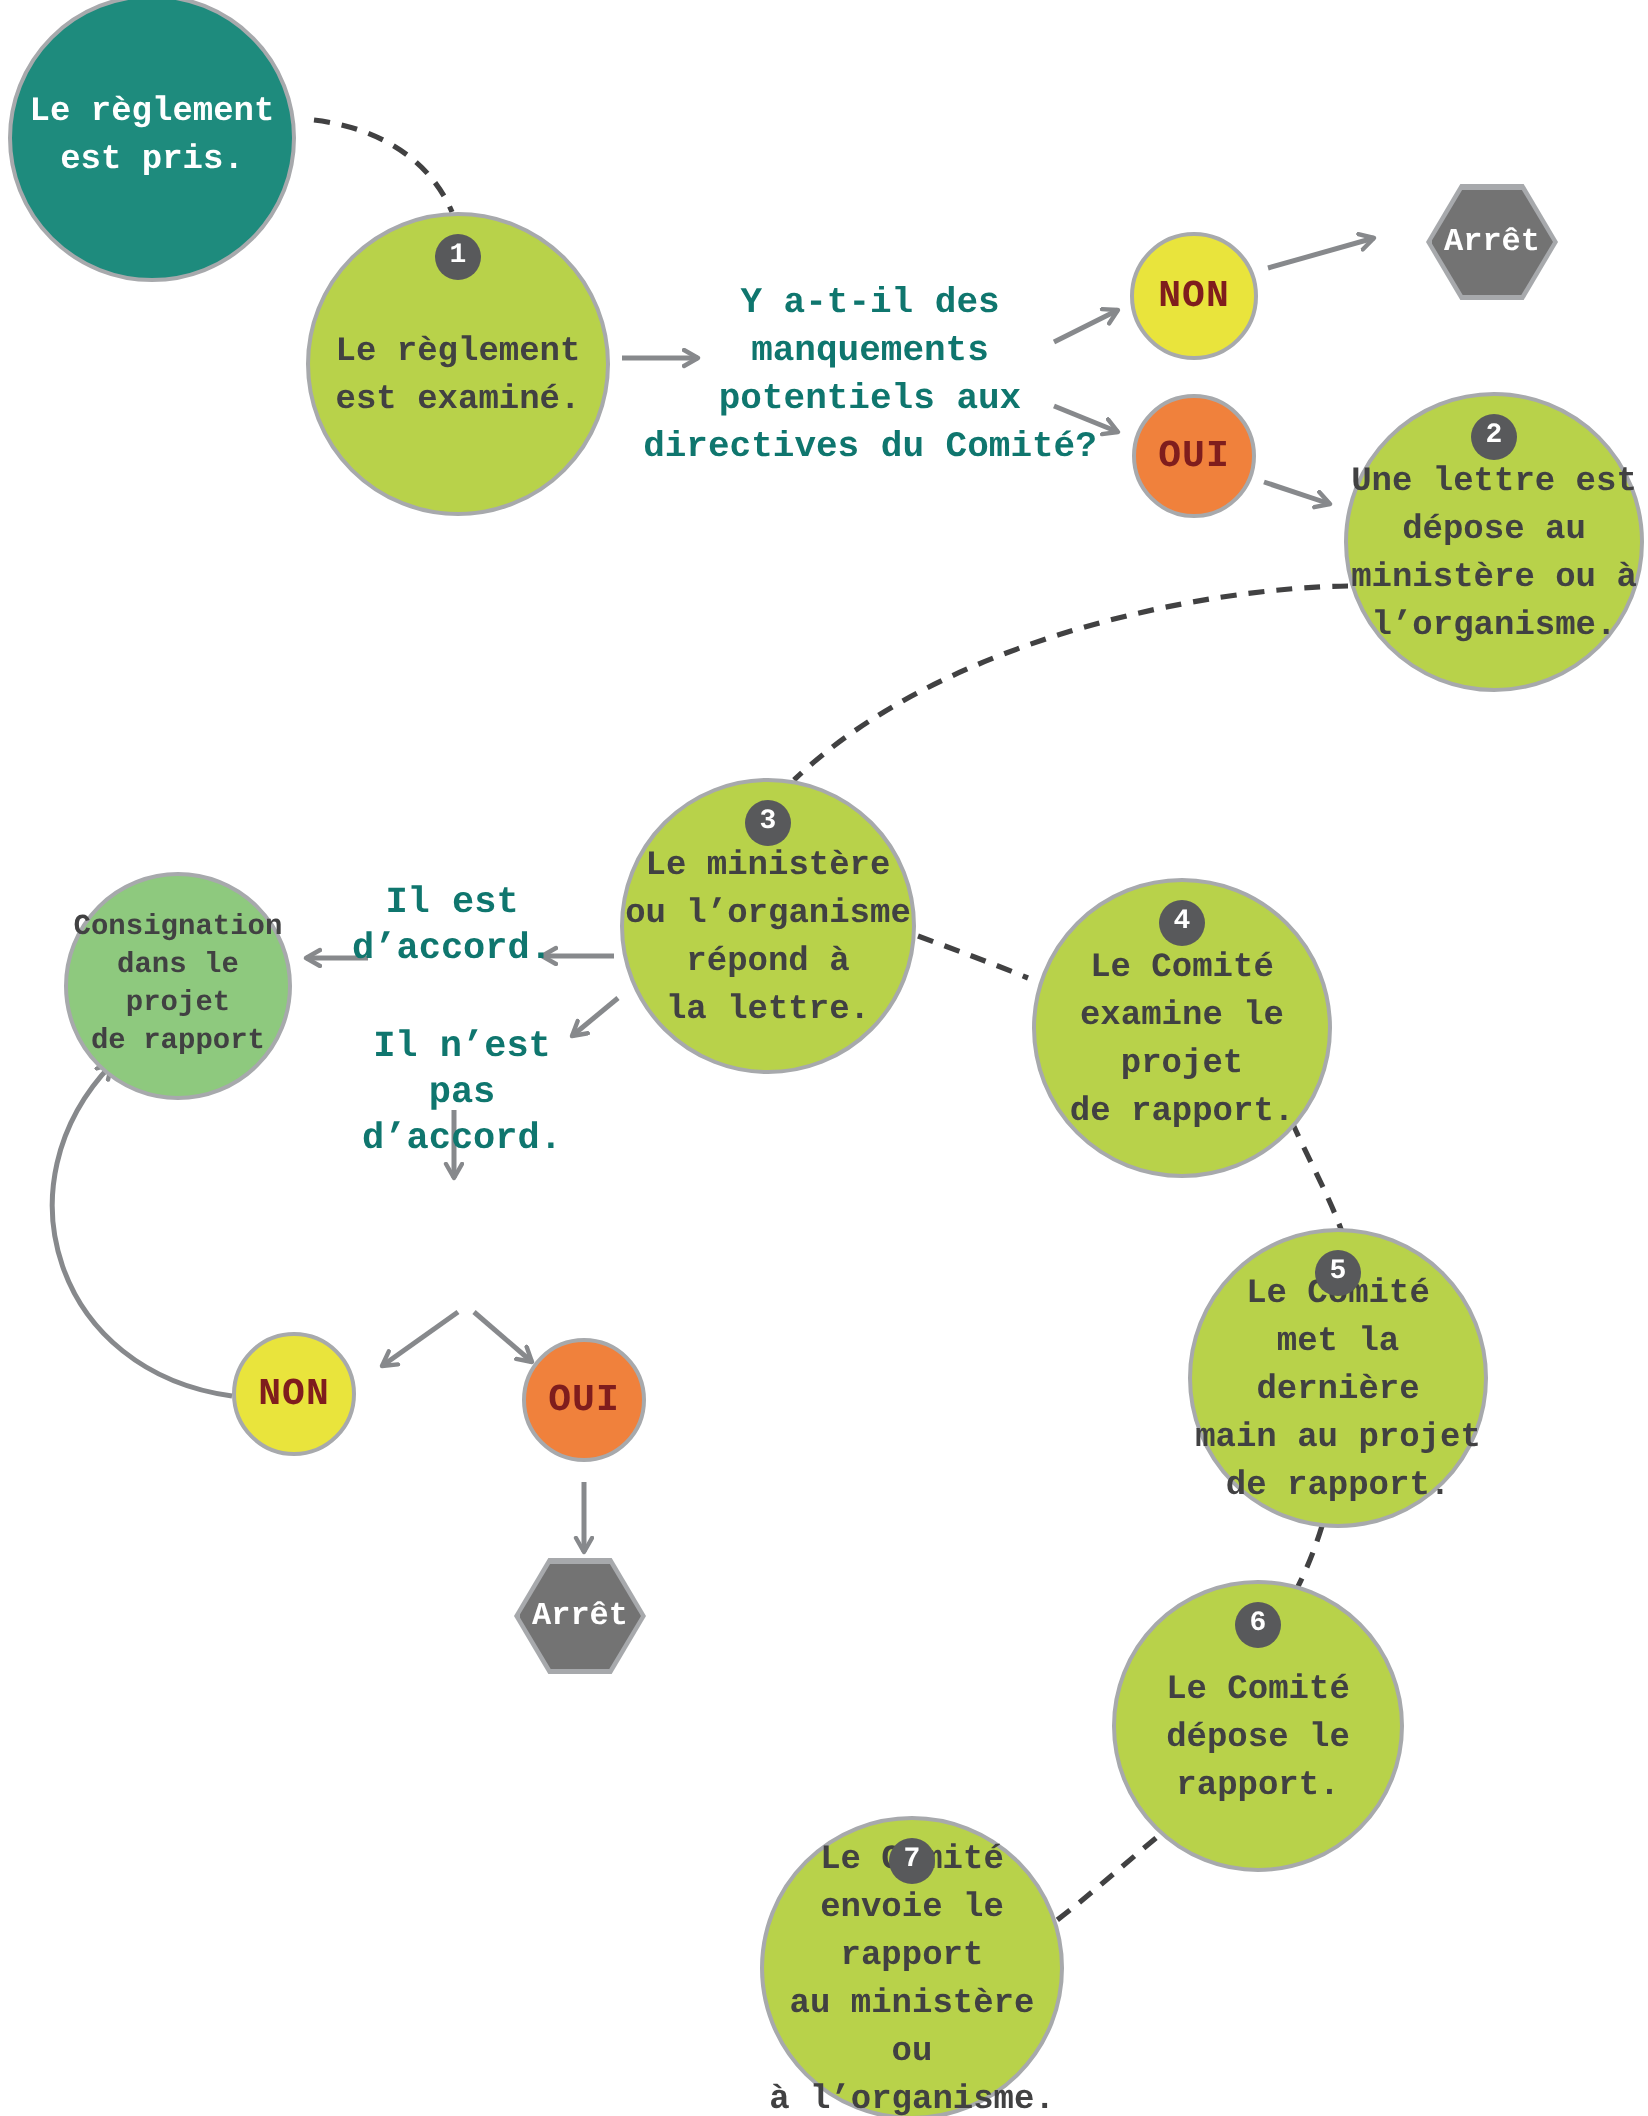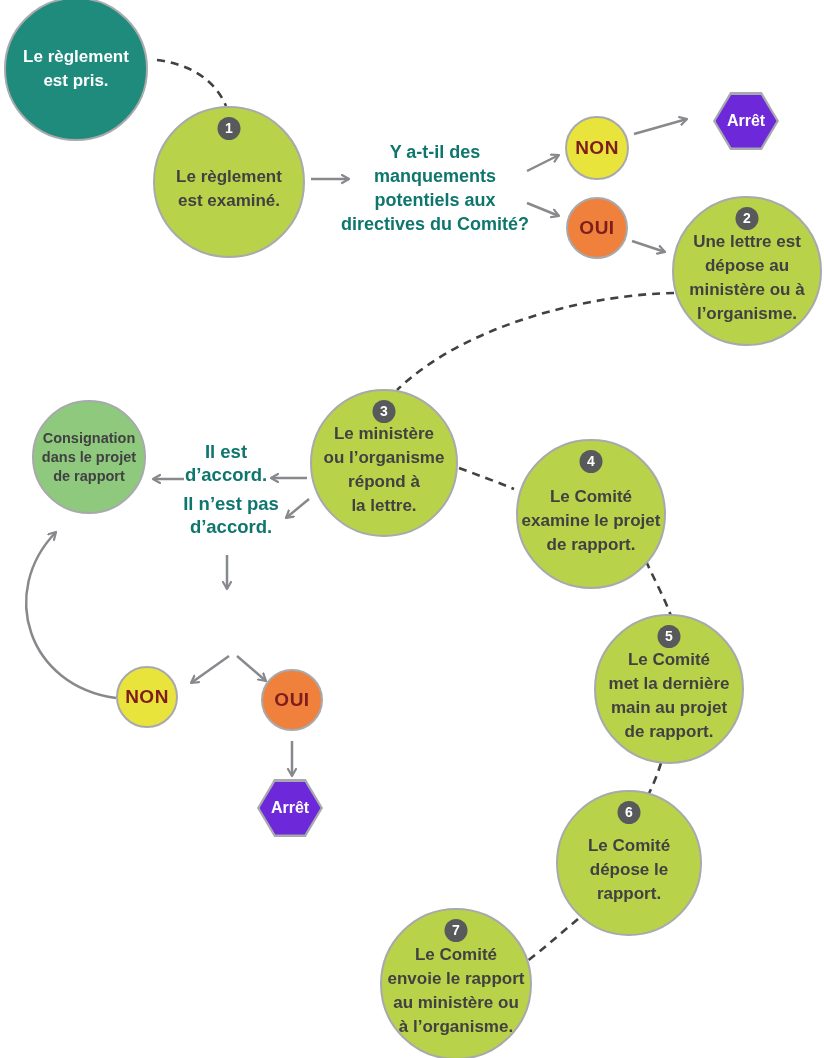--- a/index.html
+++ b/index.html
@@ -1,18 +1,18 @@
 <!DOCTYPE html>
 <html><head>
 <meta charset="utf-8">
 <style>
   html,body{margin:0;padding:0;background:#ffffff;}
   #canvas{
     position:relative;width:824px;height:1058px;overflow:hidden;
-    font-family:Liberation Sans, sans-serif;background:#ffffff;
+    font-family:Liberation Mono, monospace;background:#ffffff;
   }
   svg.connectors{position:absolute;left:0;top:0;z-index:0;}
   .node{position:absolute;z-index:1;box-sizing:border-box;display:flex;align-items:center;justify-content:center;text-align:center;}
   .circle{border-radius:50%;border:2px solid #a7a9ac;}
   .start{background:#1e8b7d;}
   .start .node-label{color:#ffffff;}
   .step{background:#b8d24a;}
   .consign{background:#8ec97e;}
   .yellow{background:#e9e43c;}
   .orange{background:#f0813c;}
@@ -21,21 +21,21 @@
   .consign .node-label{font-size:14.5px;line-height:19px;}
   .choice-label{font-weight:bold;color:#7f1d1d;font-size:19px;letter-spacing:0.5px;}
   .badge{
     position:absolute;top:9px;left:50%;transform:translateX(-50%);
     width:23px;height:23px;border-radius:50%;background:#58595b;color:#ffffff;
     font-size:14px;font-weight:bold;line-height:23px;text-align:center;
   }
   .hex-outer{position:absolute;z-index:1;width:66px;height:58px;background:#a7a9ac;
     clip-path:polygon(26% 0,74% 0,100% 50%,74% 100%,26% 100%,0 50%);
     display:flex;align-items:center;justify-content:center;}
-  .hex-inner{position:absolute;left:2.5px;top:2.5px;width:61px;height:53px;background:#6d28d9;
+  .hex-inner{position:absolute;left:2.5px;top:2.5px;width:61px;height:53px;background:#737373;
     clip-path:polygon(26% 0,74% 0,100% 50%,74% 100%,26% 100%,0 50%);
     display:flex;align-items:center;justify-content:center;}
   .hex-inner .node-label{color:#ffffff;font-size:16px;line-height:18px;}
   .float-text{position:absolute;z-index:1;text-align:center;font-weight:bold;color:#0f766e;white-space:pre-line;}
   .q1{font-size:18px;line-height:24px;}
   .q2{font-size:18.5px;line-height:25px;}
   .accord{font-size:18.5px;line-height:23px;}
 </style>
 </head>
 <body>
@@ -115,24 +115,24 @@
   <div class="node circle step" style="left:310px;top:389px;width:148px;height:148px">
     <span class="badge">3</span>
     <div class="node-label">Le ministère
 ou l’organisme
 répond à
 la lettre.</div>
   </div>
 
   <div class="float-text accord" style="left:176px;top:440px;width:100px">Il est
 d’accord.</div>
-  <div class="float-text accord" style="left:170px;top:492px;width:122px">Il n’est pas
+  <div class="float-text accord" style="left:170px;top:512px;width:122px">Il n’est pas
 d’accord.</div>
 
-  <div class="node circle consign" style="left:32px;top:400px;width:114px;height:114px">
+  <div class="node circle consign" style="left:32px;top:436px;width:114px;height:114px">
     <div class="node-label">Consignation
 dans le projet
 de rapport</div>
   </div>
 
 
   <div class="node circle yellow" style="left:116px;top:666px;width:62px;height:62px">
     <span class="choice-label">NON</span>
   </div>
   <div class="node circle orange" style="left:261px;top:669px;width:62px;height:62px">

